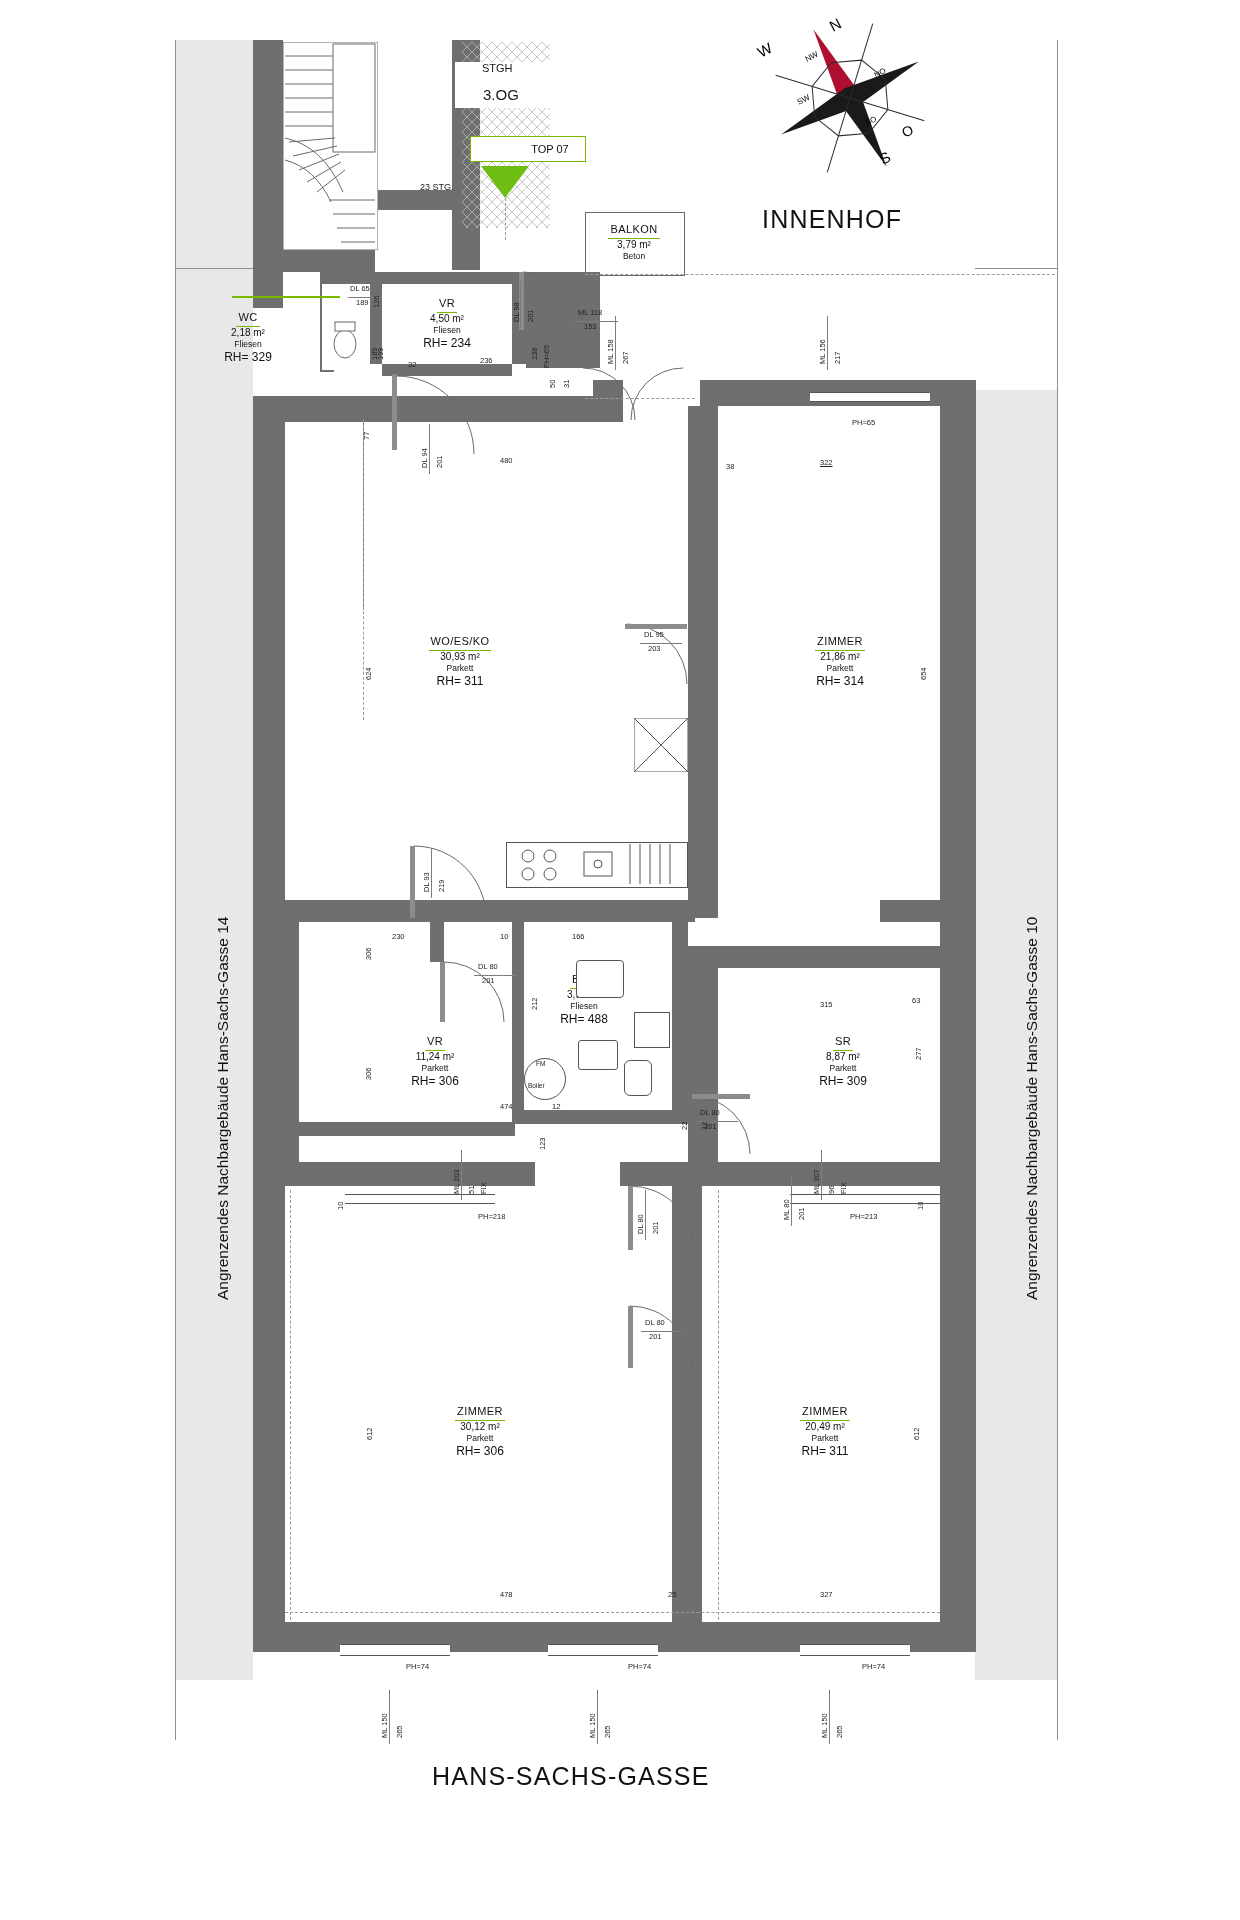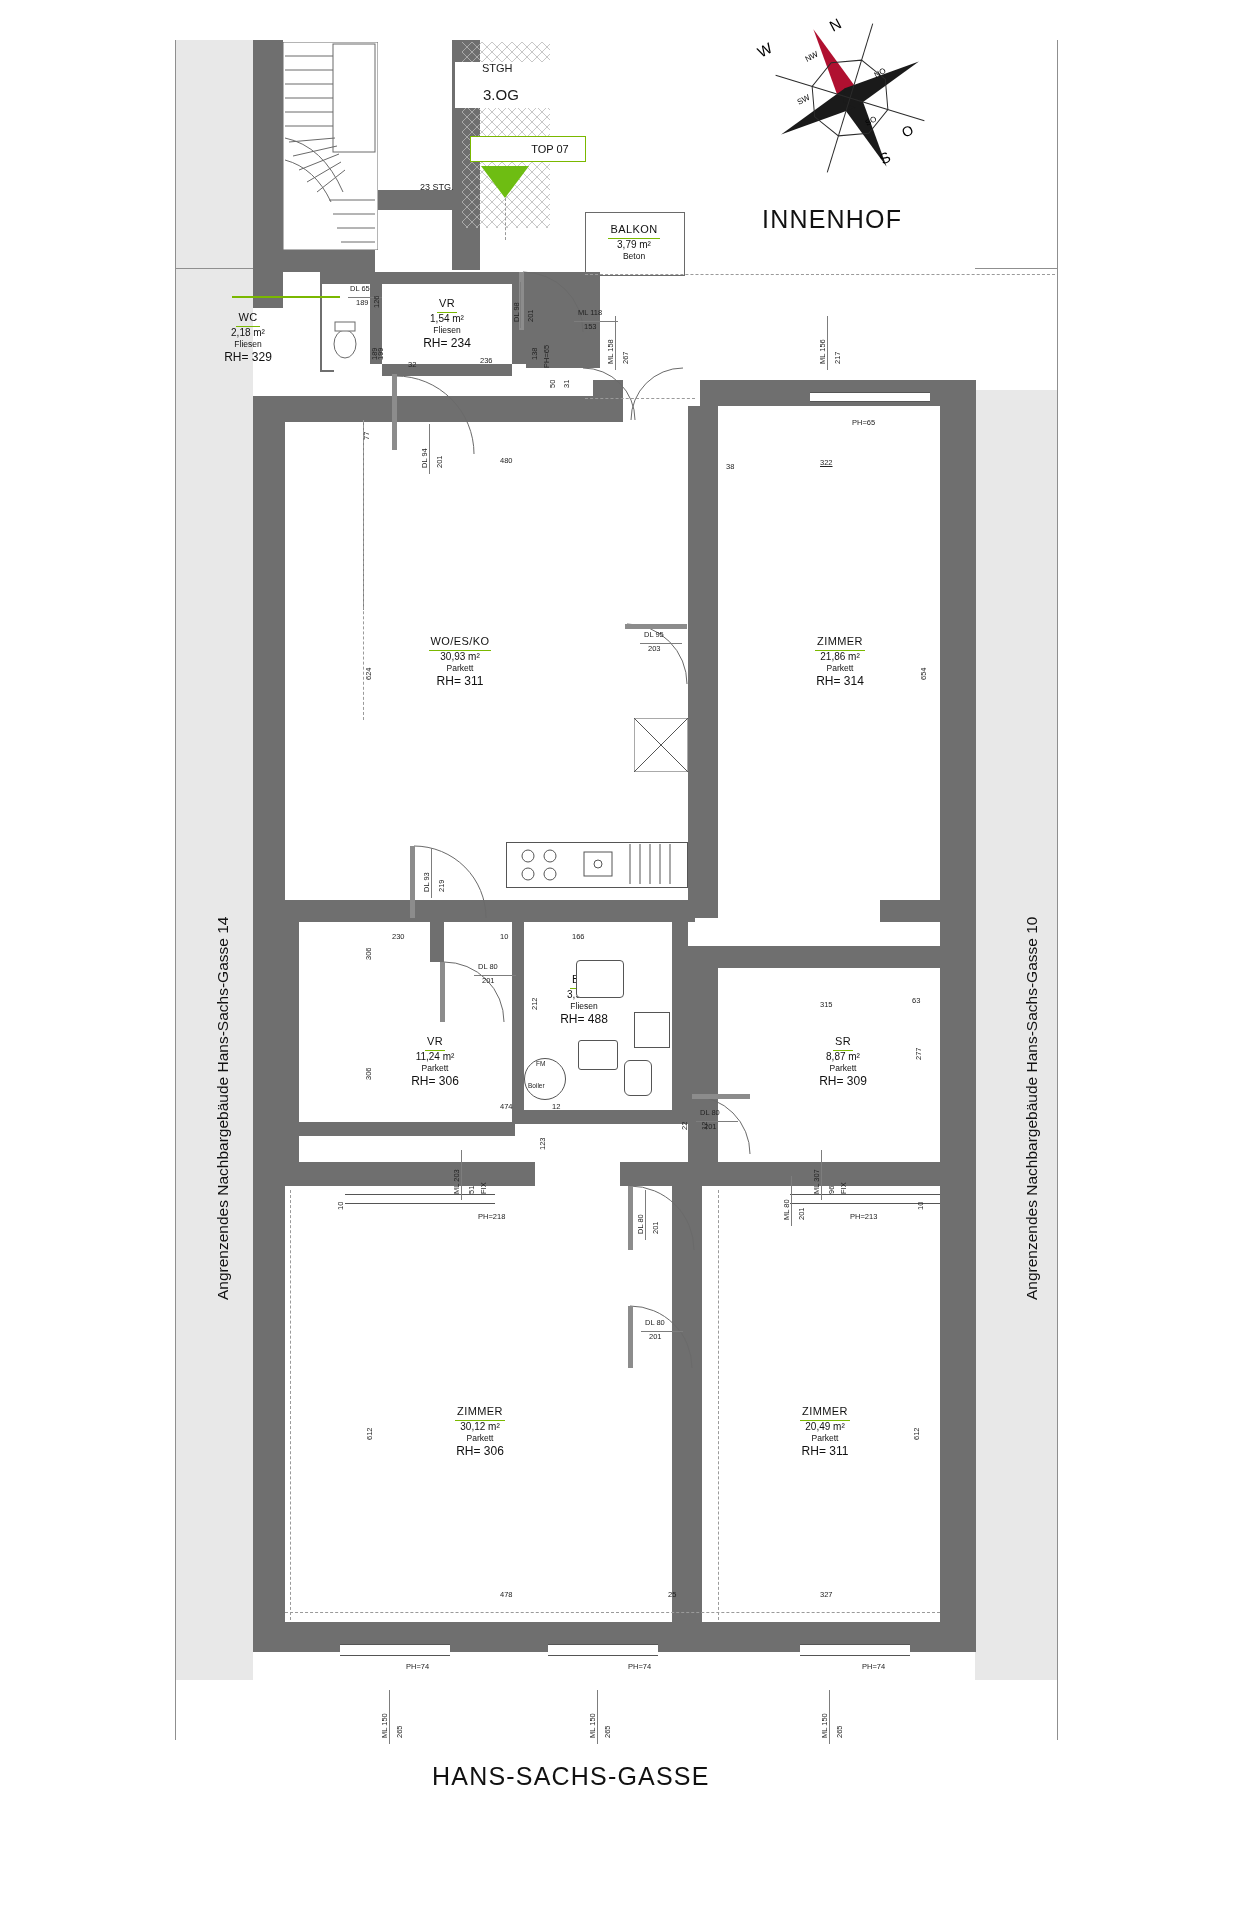--- a/index.html
+++ b/index.html
@@ -145,21 +145,21 @@
     <div class="ar">2,18 m²</div>
     <div class="fl">Fliesen</div>
     <div class="rh">RH= 329</div>
   </div>
 
   <div class="wall" style="left:370px;top:272px;width:12px;height:92px;"></div>
   <div class="wall" style="left:512px;top:272px;width:14px;height:92px;"></div>
   <div class="room" style="left:382px;top:284px;width:130px;height:80px;"></div>
   <div class="roomlabel" style="left:392px;top:292px;width:110px;">
     <div class="nm">VR</div>
-    <div class="ar">1,54 m²</div>
+    <div class="ar">4,50 m²</div>
     <div class="fl">Fliesen</div>
     <div class="rh">RH= 234</div>
   </div>
 
   <div class="wall" style="left:382px;top:364px;width:130px;height:12px;"></div>
   <div class="wall" style="left:526px;top:272px;width:74px;height:96px;"></div>
 
   <div class="wall" style="left:253px;top:408px;width:32px;height:1240px;"></div>
   <div class="wall" style="left:940px;top:380px;width:36px;height:1268px;"></div>
   <div class="wall" style="left:253px;top:1622px;width:723px;height:30px;"></div>

